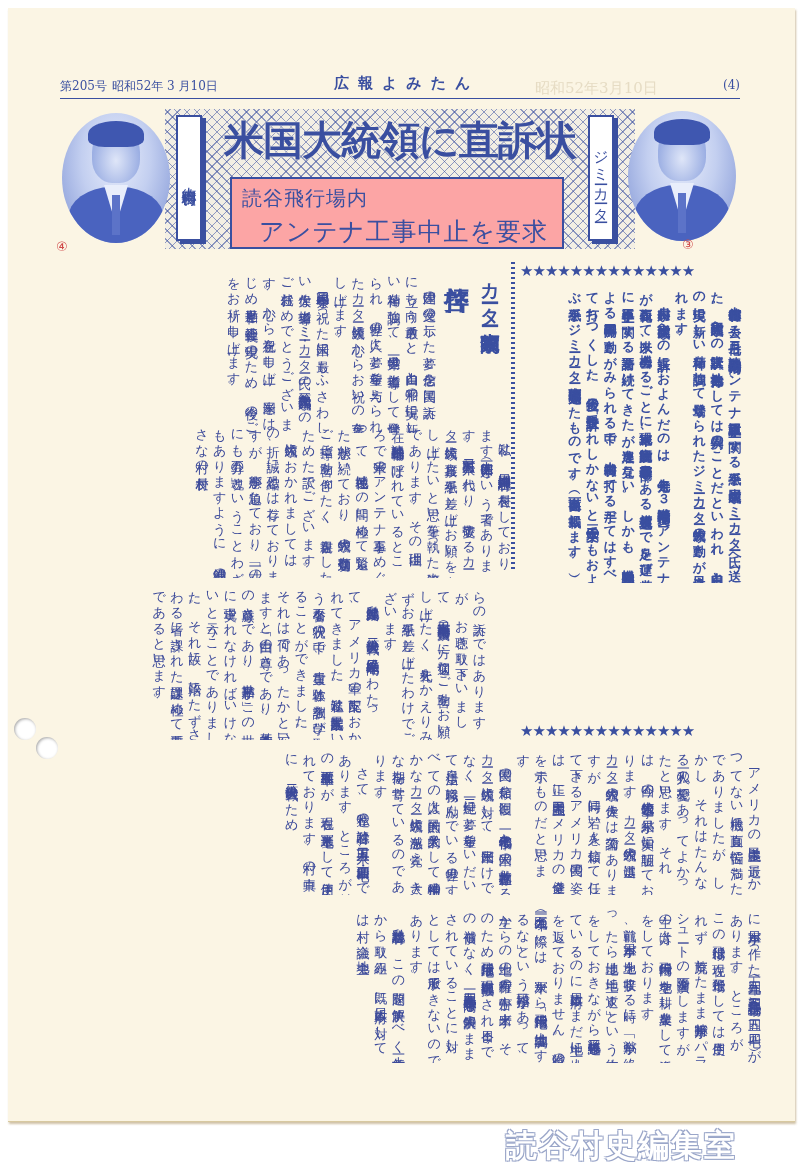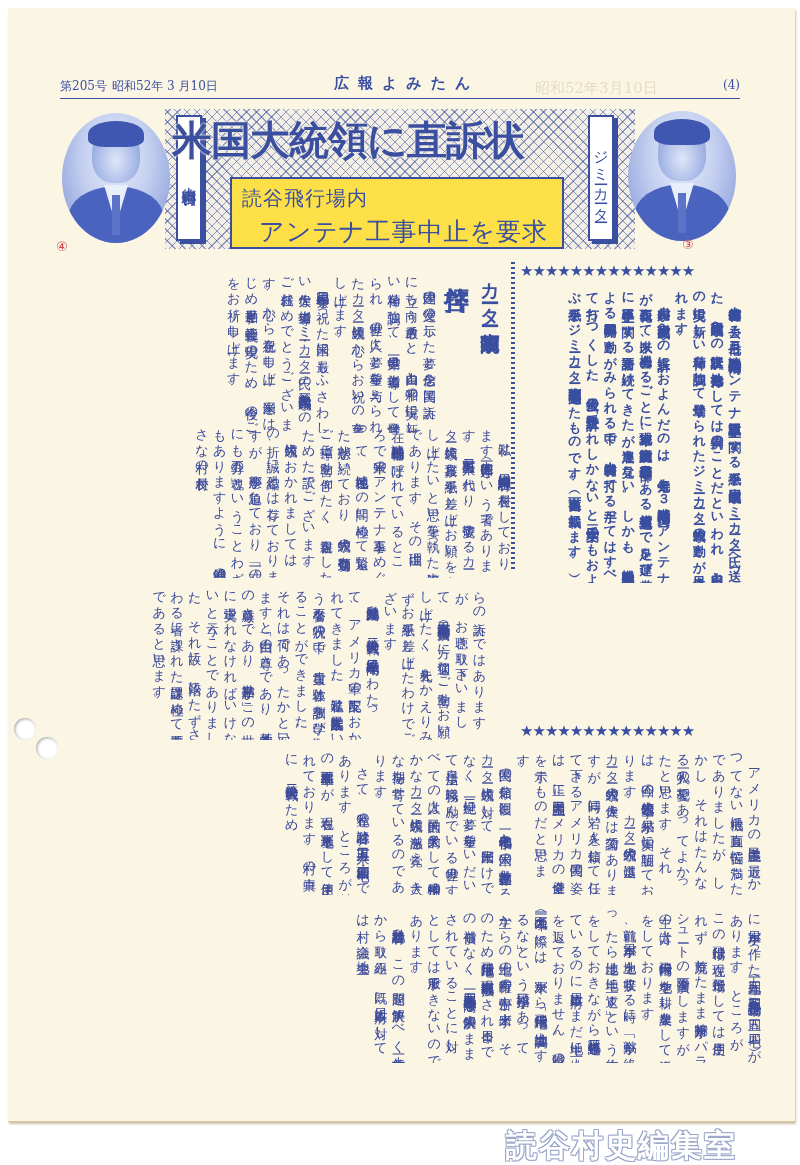--- a/index.html
+++ b/index.html
@@ -31,24 +31,24 @@
          overflow:hidden;}
   .photo .head{position:absolute;left:30px;top:14px;width:48px;height:56px;border-radius:45% 45% 42% 42%;
                background:radial-gradient(ellipse at 50% 60%, #dfe6f8 0%, #9cafe3 70%);}
   .photo .hair{position:absolute;left:26px;top:8px;width:56px;height:26px;border-radius:50% 50% 30% 30%;background:#3f57b0;}
   .photo .body{position:absolute;left:6px;top:74px;width:96px;height:70px;border-radius:45% 45% 0 0;background:#4a63bf;}
   .photo .shirt{position:absolute;left:42px;top:72px;width:24px;height:40px;background:#e9eefb;clip-path:polygon(0 0,100% 0,50% 100%);}
   .photo .tie{position:absolute;left:50px;top:82px;width:8px;height:40px;background:#5c73c8;}
   .namebox{position:absolute;top:12px;width:22px;height:122px;background:#fff;border:2px solid #3a4fa0;
            box-shadow:4px 3px 0 #3a4fa0;writing-mode:vertical-rl;font-family:"DejaVu Sans",sans-serif;
            font-size:15px;line-height:22px;text-align:center;letter-spacing:1px;color:#3a4fa0;}
-  .bigtitle{position:absolute;left:112px;top:10px;width:456px;text-align:left;font-size:40px;
+  .bigtitle{position:absolute;left:112px;top:10px;width:456px;text-align:center;font-size:40px;
             font-weight:bold;letter-spacing:-1px;font-family:"DejaVu Serif",serif;color:#3a4fa0;
             text-shadow:0 0 2px #f3efe4,0 0 3px #f3efe4;}
-  .subbox{position:absolute;left:170px;top:74px;width:330px;height:68px;background:#fde047;border:2px solid #3a4fa0;}
+  .subbox{position:absolute;left:170px;top:74px;width:330px;height:68px;background:#fca5a5;border:2px solid #3a4fa0;}
   .subbox .l1{position:absolute;left:10px;top:6px;font-family:"DejaVu Sans",sans-serif;font-size:20px;letter-spacing:1px;}
   .subbox .l2{position:absolute;right:14px;top:36px;font-family:"DejaVu Sans",sans-serif;font-size:25px;letter-spacing:1px;}
   .mark{position:absolute;color:#d04848;font-size:13px;font-family:"DejaVu Sans",sans-serif;}
   
   .vt{position:absolute;writing-mode:vertical-rl;font-size:13.1px;line-height:17.8px;letter-spacing:0.6px;
       color:#3c4a9a;font-family:"DejaVu Serif",serif;white-space:pre-wrap;overflow:hidden;}
   .stars{font-size:15px;letter-spacing:-1px;color:#3a4fa0;white-space:nowrap;font-family:"DejaVu Sans",sans-serif;}
   .leadtext{font-family:"DejaVu Sans",sans-serif;font-weight:bold;color:#3a4fa0;font-size:12.8px;}
   .wavy{position:absolute;left:511px;top:262px;width:4px;height:310px;
         background:repeating-linear-gradient(180deg,#3a4fa0 0 2px,transparent 2px 5px);}

